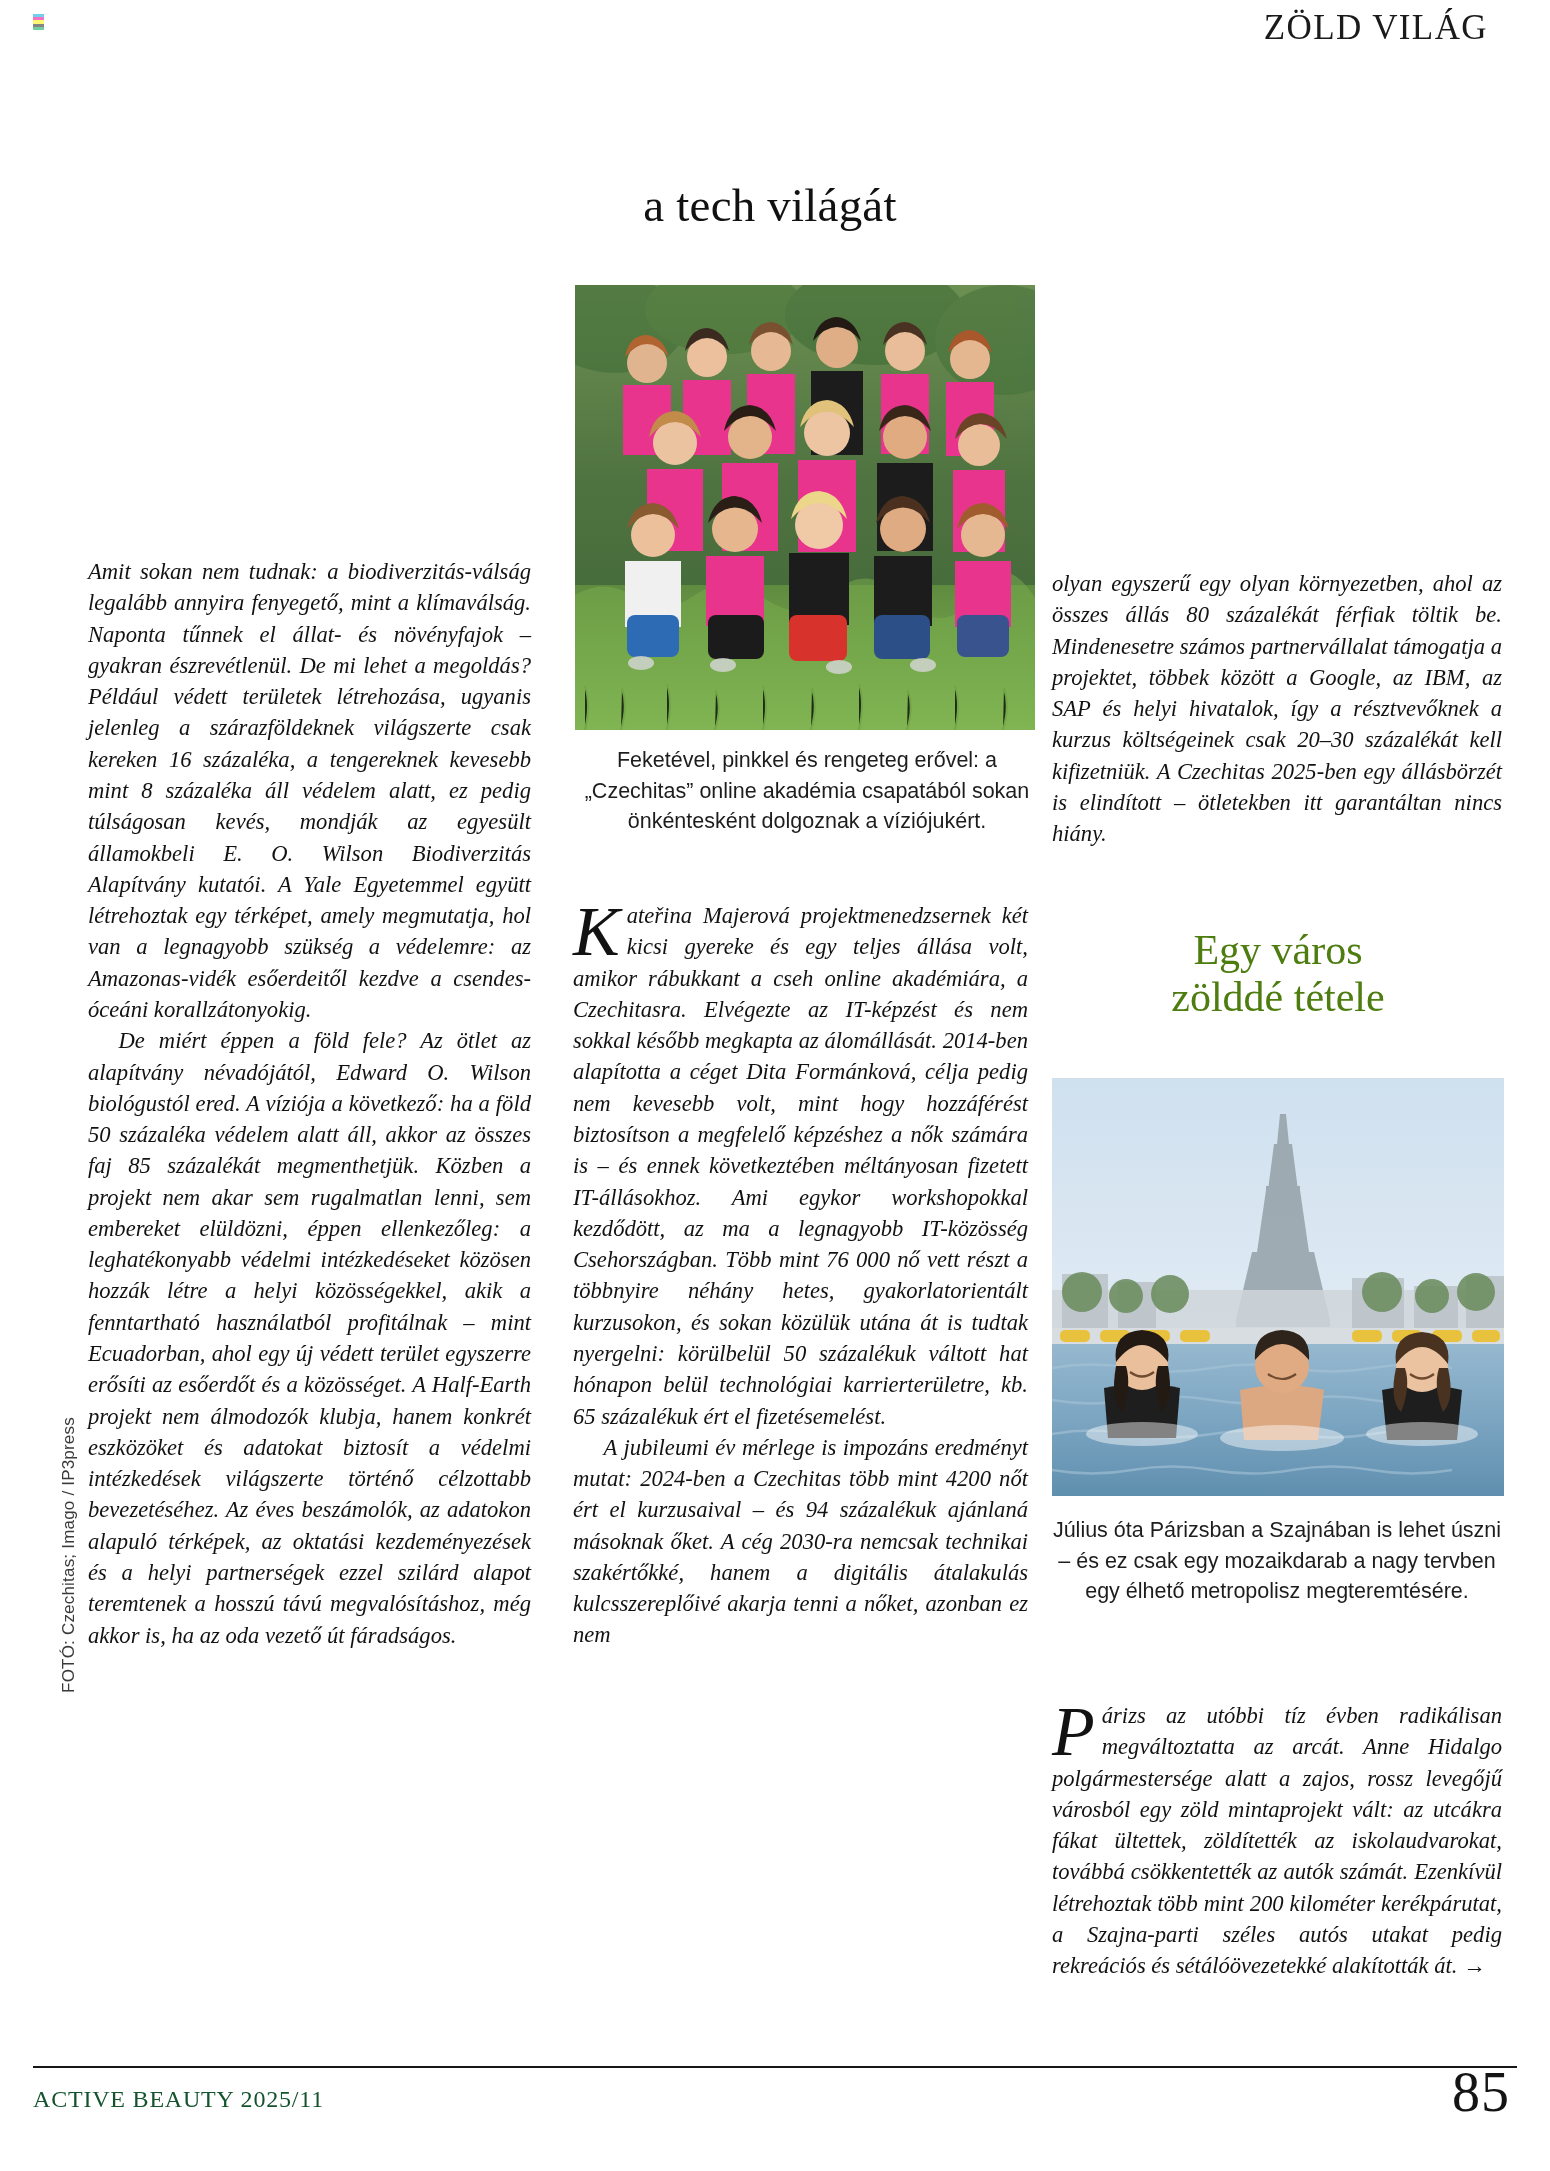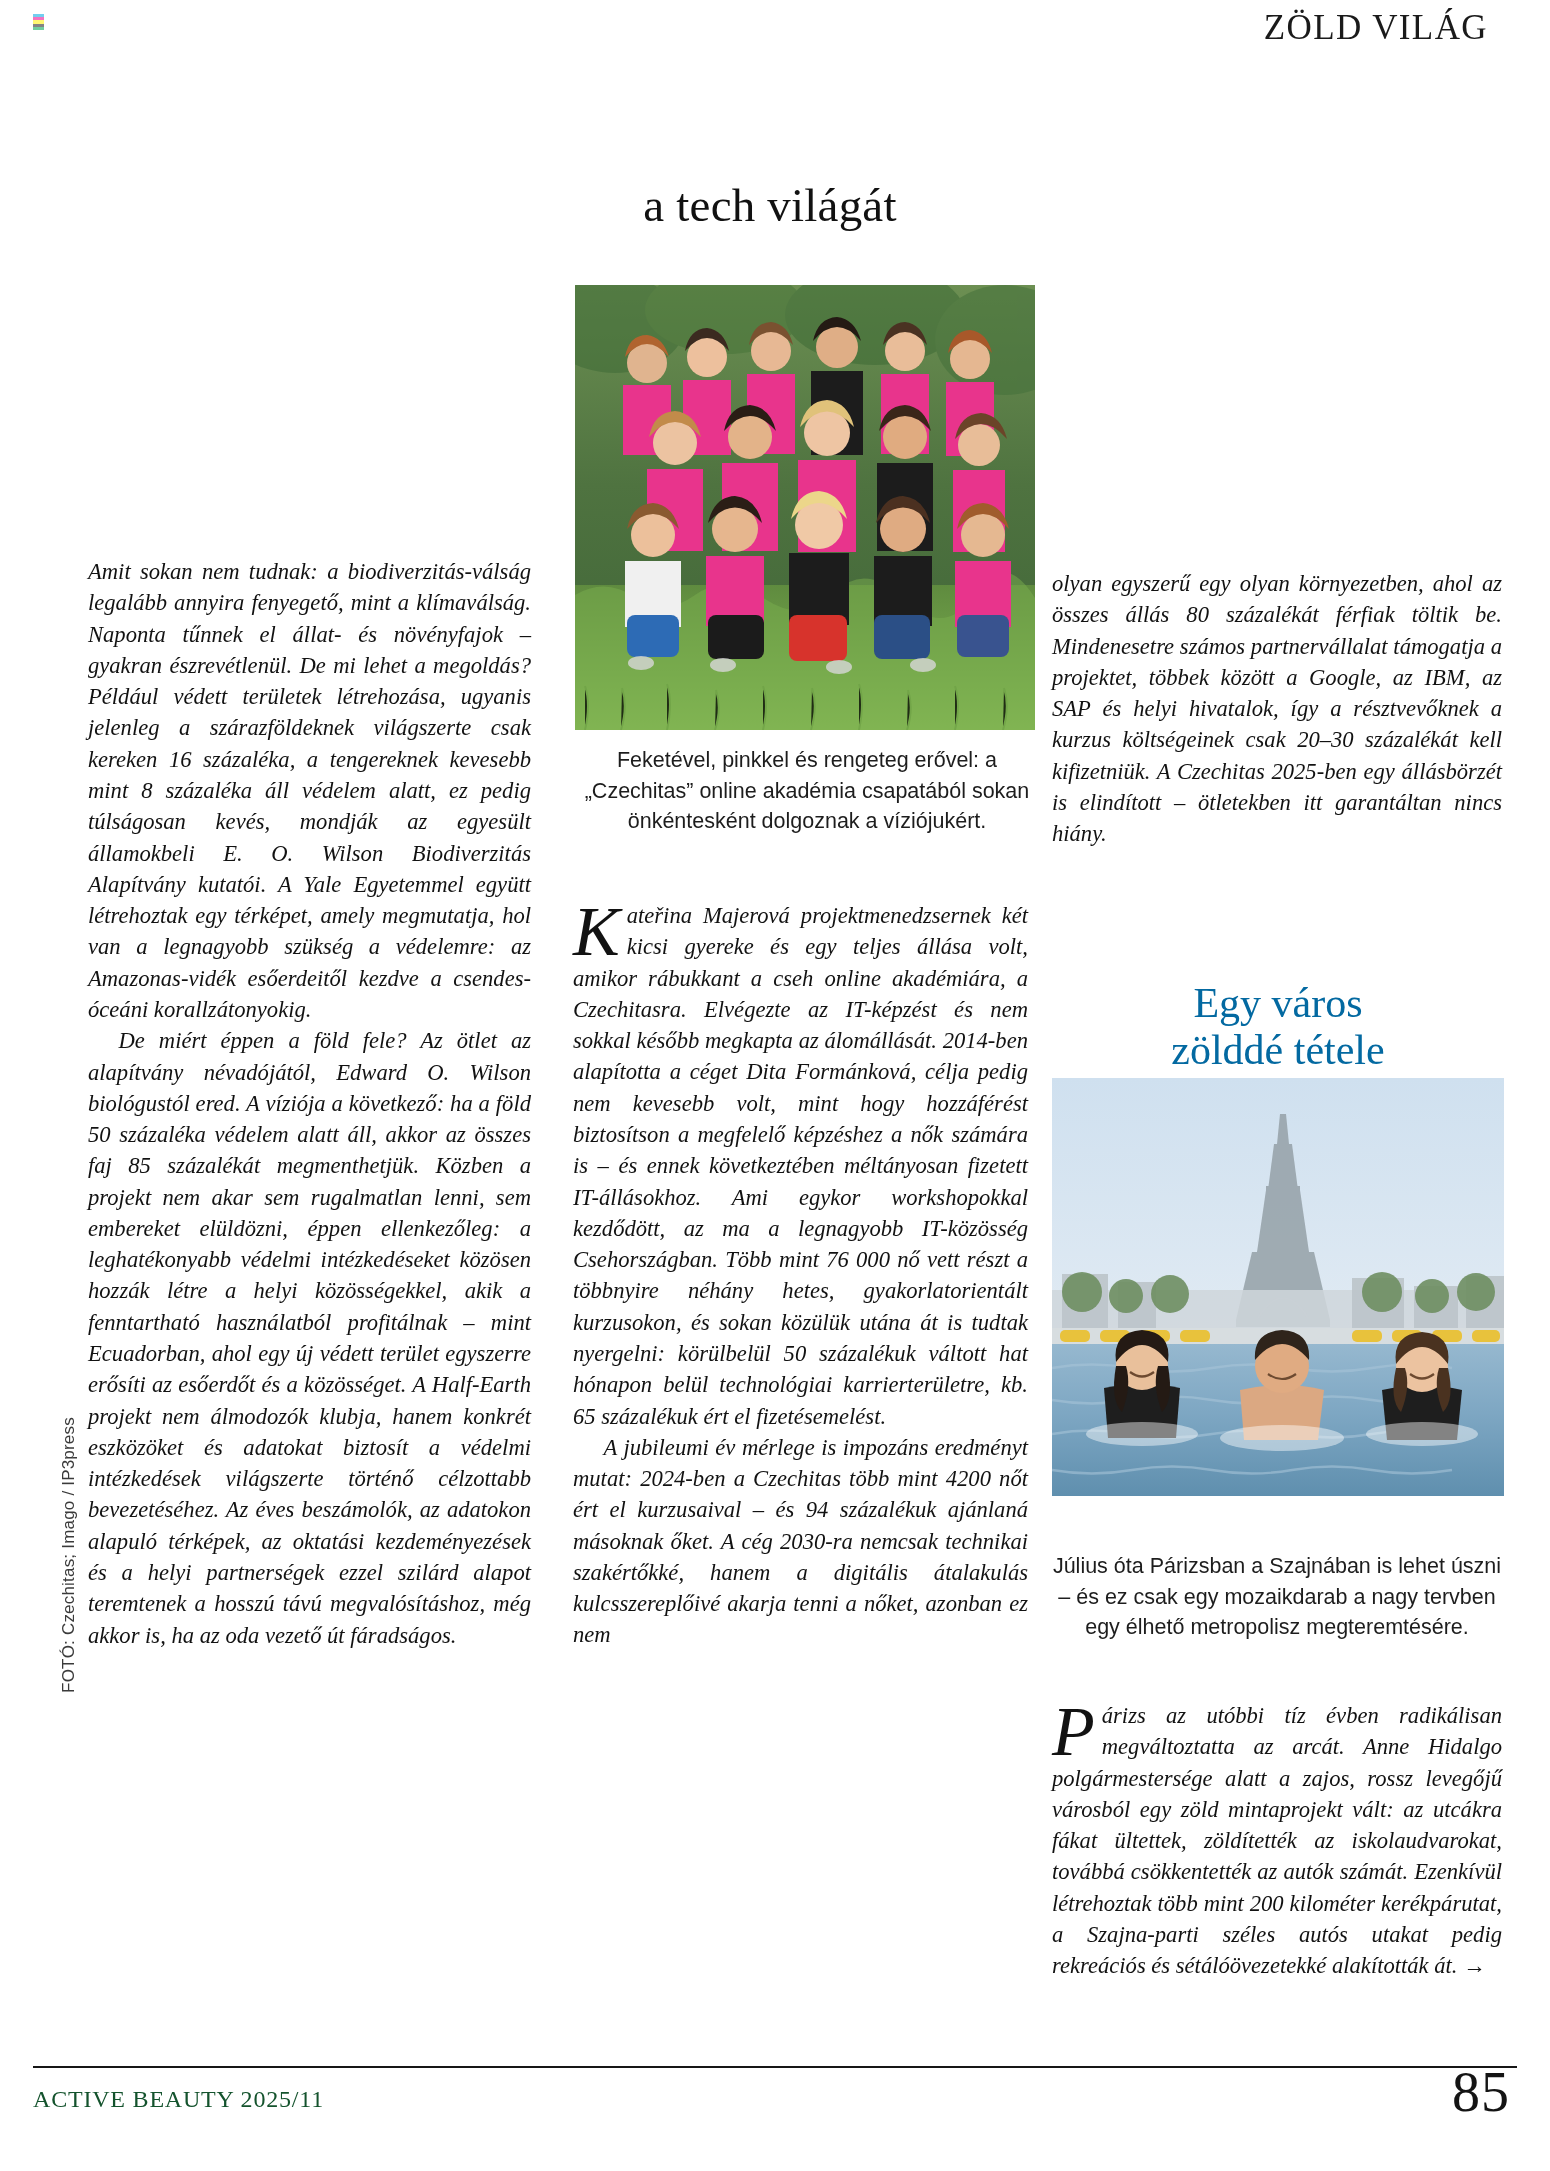--- a/index.html
+++ b/index.html
@@ -85,21 +85,20 @@
     position: absolute;
     left: 573px;
     top: 745px;
     width: 468px;
   }
   .caption-paris {
     position: absolute;
     left: 1052px;
     top: 1515px;
     width: 450px;
-    margin-top: 36px;
   }
 
   
   .col {
     position: absolute;
     font-size: 22.6px;
     line-height: 1.385;
     text-align: justify;
     text-justify: inter-word;
     hyphens: manual;
@@ -123,26 +122,26 @@
     line-height: 0.80;
     padding: 4px 7px 0 0;
     font-weight: 400;
     font-family: "Liberation Serif", "DejaVu Serif", serif;
   }
 
   
   .section-head {
     position: absolute;
     left: 1052px;
-    top: 945px;
+    top: 892px;
     width: 452px;
     text-align: center;
     font-size: 42px;
     line-height: 1.13;
-    color: #0369a1;
+    color: #4d7c0f;
     font-weight: 400;
   }
 
   
   .paris-photo {
     position: absolute;
     left: 1052px;
     top: 1078px;
     width: 452px;
     height: 418px;

